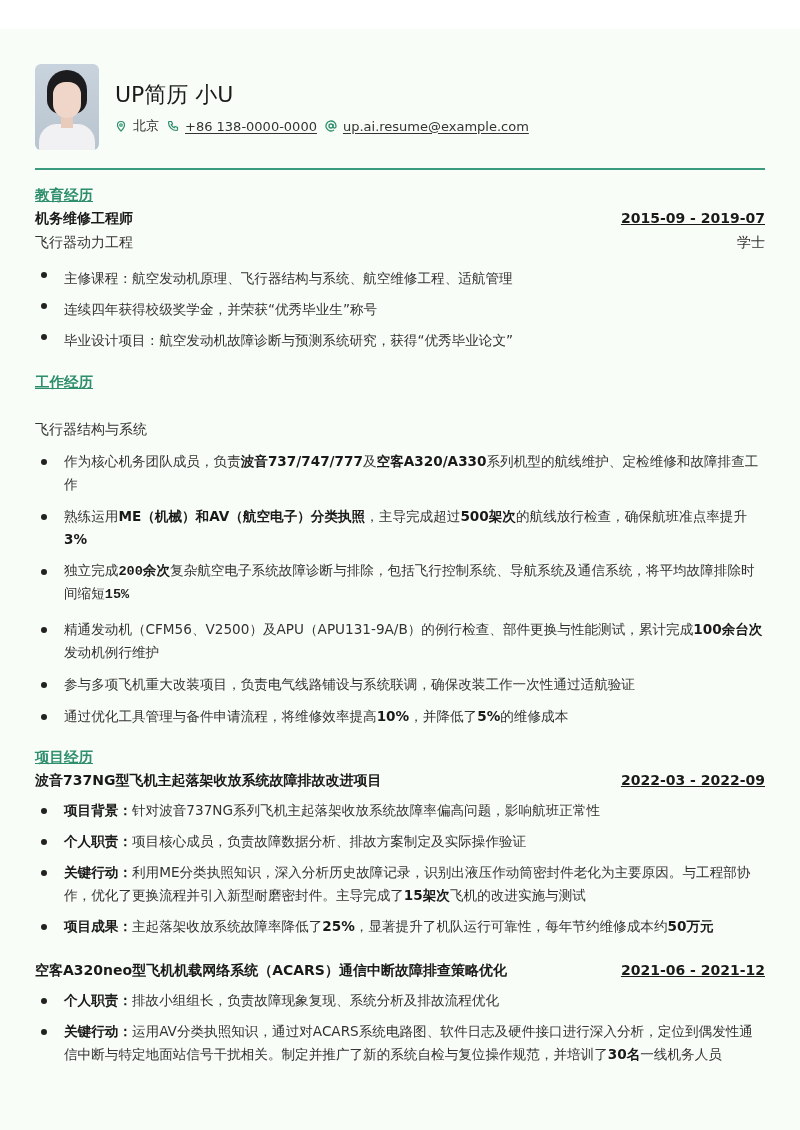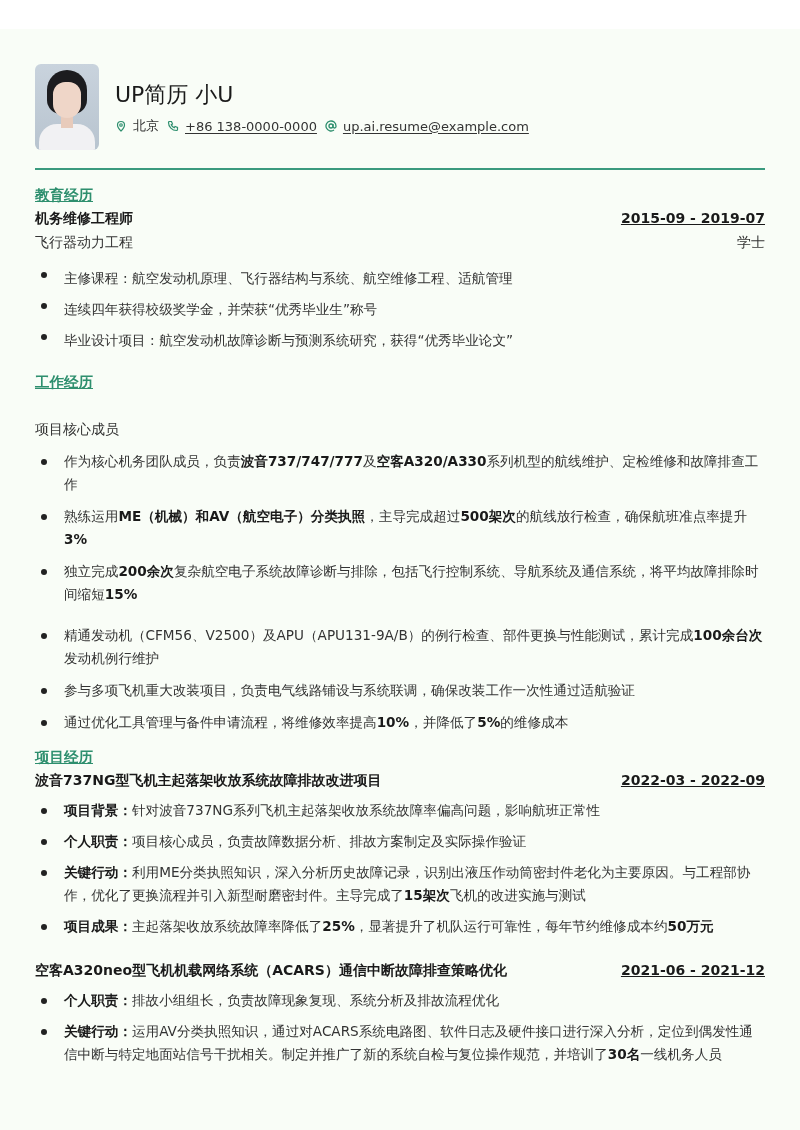--- a/index.html
+++ b/index.html
@@ -93,26 +93,26 @@
     <span class="r-norm">学士</span>
   </div>
   <ul class="blist" style="top:234px; line-height:31px">
     <li style="line-height:31px">主修课程：航空发动机原理、飞行器结构与系统、航空维修工程、适航管理</li>
     <li style="line-height:31px">连续四年获得校级奖学金，并荣获“优秀毕业生”称号</li>
     <li style="line-height:31px">毕业设计项目：航空发动机故障诊断与预测系统研究，获得“优秀毕业论文”</li>
   </ul>
 
   <div class="section-title" style="top:344px">工作经历</div>
   <div class="row" style="top:392px">
-    <span class="l-norm">项目核心成员</span>
+    <span class="l-norm">飞行器结构与系统</span>
   </div>
   <ul class="blist" id="work-list" style="top:421px">
       <li style="margin-bottom: 9px;">作为核心机务团队成员，负责<b>波音737/747/777</b>及<b>空客A320/A330</b>系列机型的航线维护、定检维修和故障排查工作</li>
       <li style="margin-bottom: 9px;">熟练运用<b>ME（机械）和AV（航空电子）分类执照</b>，主导完成超过<b>500架次</b>的航线放行检查，确保航班准点率提升<b>3%</b></li>
-      <li style="margin-bottom: 18px;">独立完成<b>200余次</b>复杂航空电子系统故障诊断与排除，包括飞行控制系统、导航系统及通信系统，将平均故障排除时间缩短<b>15%</b></li>
+      <li style="margin-bottom: 12px; font-family: Liberation Mono, monospace;">独立完成<b>200余次</b>复杂航空电子系统故障诊断与排除，包括飞行控制系统、导航系统及通信系统，将平均故障排除时间缩短<b>15%</b></li>
       <li style="margin-bottom: 9px;">精通发动机（CFM56、V2500）及APU（APU131-9A/B）的例行检查、部件更换与性能测试，累计完成<b>100余台次</b>发动机例行维护</li>
       <li style="margin-bottom: 9px;">参与多项飞机重大改装项目，负责电气线路铺设与系统联调，确保改装工作一次性通过适航验证</li>
       <li style="margin-bottom: 9px;">通过优化工具管理与备件申请流程，将维修效率提高<b>10%</b>，并降低了<b>5%</b>的维修成本</li>
     </ul>
 
   <div class="section-title" style="top:719px">项目经历</div>
   <div class="row" style="top:743px">
     <span class="l-bold">波音737NG型飞机主起落架收放系统故障排故改进项目</span>
     <span class="r-bold">2022-03 - 2022-09</span>
   </div>

